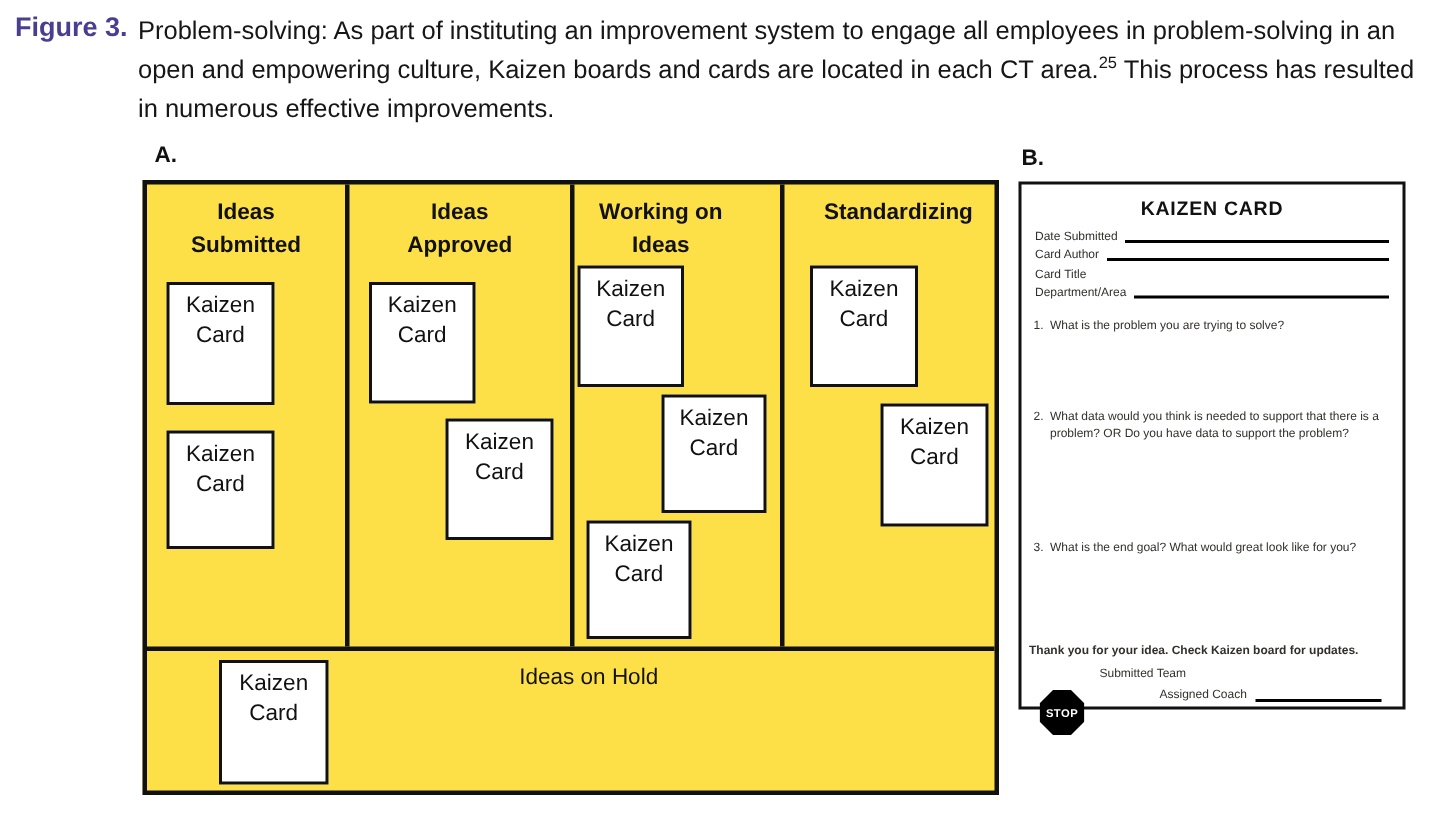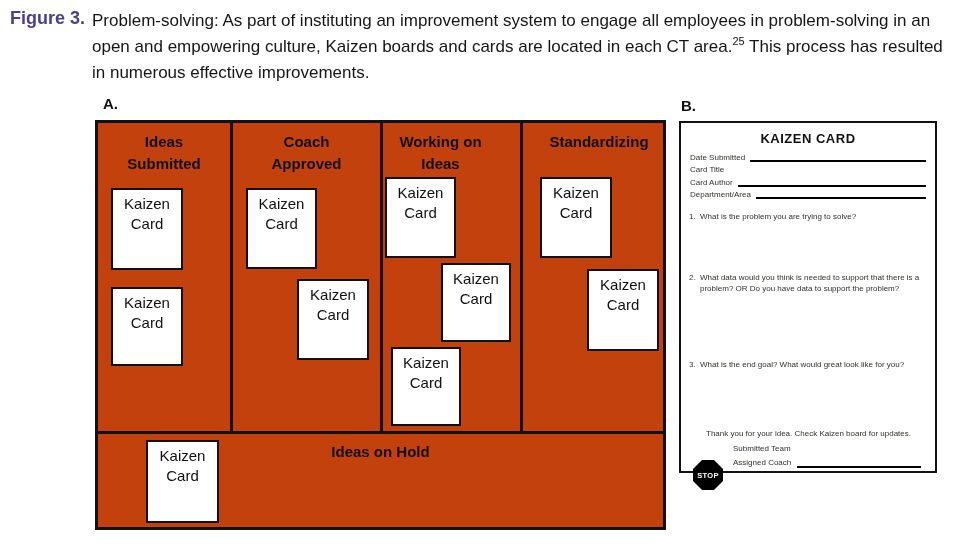--- a/index.html
+++ b/index.html
@@ -26,39 +26,39 @@
   
   .panel-label {
     position: absolute; font-size: 15px; font-weight: bold; color: #111;
   }
 
   
   .board {
     position: absolute; left: 95px; top: 120px;
     width: 571px; height: 410px;
     border: 3px solid #111; box-sizing: border-box;
-    background: #c2410c;
+    background: #fde047;
   }
   .vdiv { position: absolute; top: 0; width: 3px; height: 308px; background: #111; }
   .hdiv { position: absolute; left: 0; top: 308px; width: 100%; height: 3px; background: #111; }
   .col-header {
     position: absolute; top: 8px; text-align: center;
     font-size: 15px; font-weight: bold; line-height: 22px; color: #111;
   }
   .col-header .hdr-inner { display: block; margin: 0 auto; width: 96px; }
   .col-header .hdr-wide { width: 152px; }
   .kcard {
     position: absolute; box-sizing: border-box;
     background: #fff; border: 2px solid #111;
     text-align: center; font-size: 15px; line-height: 20px;
     padding-top: 4px; color: #111;
   }
   .hold-label {
-    position: absolute; left: 0; top: 320px; width: 100%;
-    text-align: center; font-size: 15px; font-weight: bold; color: #111;
+    position: absolute; left: 12px; top: 320px; width: 100%;
+    text-align: center; font-size: 15px; font-weight: normal; color: #111;
   }
 
   
   .bcard {
     position: absolute; left: 679px; top: 121px;
     width: 258px; height: 352px;
     border: 2px solid #111; box-sizing: border-box;
     background: #fff; color: #33302c;
   }
   .bc-title {
@@ -70,22 +70,22 @@
   .bc-row { display: flex; align-items: flex-end; height: 12.5px; }
   .bc-label { font-size: 8px; line-height: 10px; white-space: nowrap; }
   .bc-line { flex: 1; border-bottom: 2px solid #000; margin: 0 0 1px 5px; }
   .bc-q {
     position: absolute; left: 8px; right: 12px;
     display: flex; font-size: 8px; line-height: 11px;
   }
   .bc-q .qn { width: 11px; flex: none; }
   .bc-q .qt { flex: 1; }
   .bc-thanks {
-    position: absolute; left: 25px; right: 8px; top: 306px;
-    font-size: 8px; line-height: 10px;
+    position: absolute; left: 5px; right: 8px; top: 306px;
+    font-size: 8px; line-height: 10px; font-weight: bold;
   }
   .stop-sign {
     position: absolute; left: 12px; top: 318px;
     width: 30px; height: 30px; background: #000;
     clip-path: polygon(30% 0, 70% 0, 100% 30%, 100% 70%, 70% 100%, 30% 100%, 0 70%, 0 30%);
     display: flex; align-items: center; justify-content: center; margin-top: 19px;
   }
   .stop-sign span {
     color: #fff; font-size: 7.5px; font-weight: bold; letter-spacing: 0.3px;
   }
@@ -108,21 +108,21 @@
   <div class="board">
     <div class="vdiv" style="left:132px;"></div>
     <div class="vdiv" style="left:282px;"></div>
     <div class="vdiv" style="left:422px;"></div>
     <div class="hdiv"></div>
 
     <div class="col-header" style="left:0; width:132px;">
         <span class="hdr-inner">Ideas Submitted</span>
       </div>
     <div class="col-header" style="left:135px; width:147px;">
-        <span class="hdr-inner">Coach Approved</span>
+        <span class="hdr-inner">Ideas Approved</span>
       </div>
     <div class="col-header" style="left:274px; width:137px;">
         <span class="hdr-inner">Working on Ideas</span>
       </div>
     <div class="col-header" style="left:425px; width:140px;">
         <span class="hdr-inner hdr-wide">Standardizing</span>
       </div>
 
     <div class="kcard" style="left:13px;  top:65px;  width:72px; height:82px;">Kaizen Card</div>
     <div class="kcard" style="left:13px;  top:164px; width:72px; height:79px;">Kaizen Card</div>
@@ -145,25 +145,25 @@
 
   <div class="bcard">
     <div class="bc-title">KAIZEN CARD</div>
 
     <div class="bc-fields">
       <div class="bc-row">
         <span class="bc-label">Date Submitted</span>
         <span class="bc-line"></span>
       </div>
       <div class="bc-row">
-        <span class="bc-label">Card Title</span>
+        <span class="bc-label">Card Author</span>
+        <span class="bc-line"></span>
       </div>
       <div class="bc-row">
-        <span class="bc-label">Card Author</span>
-        <span class="bc-line"></span>
+        <span class="bc-label">Card Title</span>
       </div>
       <div class="bc-row">
         <span class="bc-label">Department/Area</span>
         <span class="bc-line"></span>
       </div>
     </div>
 
     <div class="bc-q" style="top:88px;">
       <span class="qn">1.</span>
       <span class="qt">What is the problem you are trying to solve?</span>
@@ -179,19 +179,19 @@
 
     <div class="bc-thanks">Thank you for your idea. Check Kaizen board for updates.</div>
 
     <div class="stop-sign">
       <span>STOP</span>
     </div>
 
     <div class="bc-assign" style="top:321px;">
       <span>Submitted Team</span>
     </div>
-    <div class="bc-assign" style="top:335px;">
+    <div class="bc-assign" style="top:335px;margin-left:40px;">
       <span>Assigned Coach</span>
       <span class="assign-line"></span>
     </div>
   </div>
 
 </div>
 
 </body></html>

